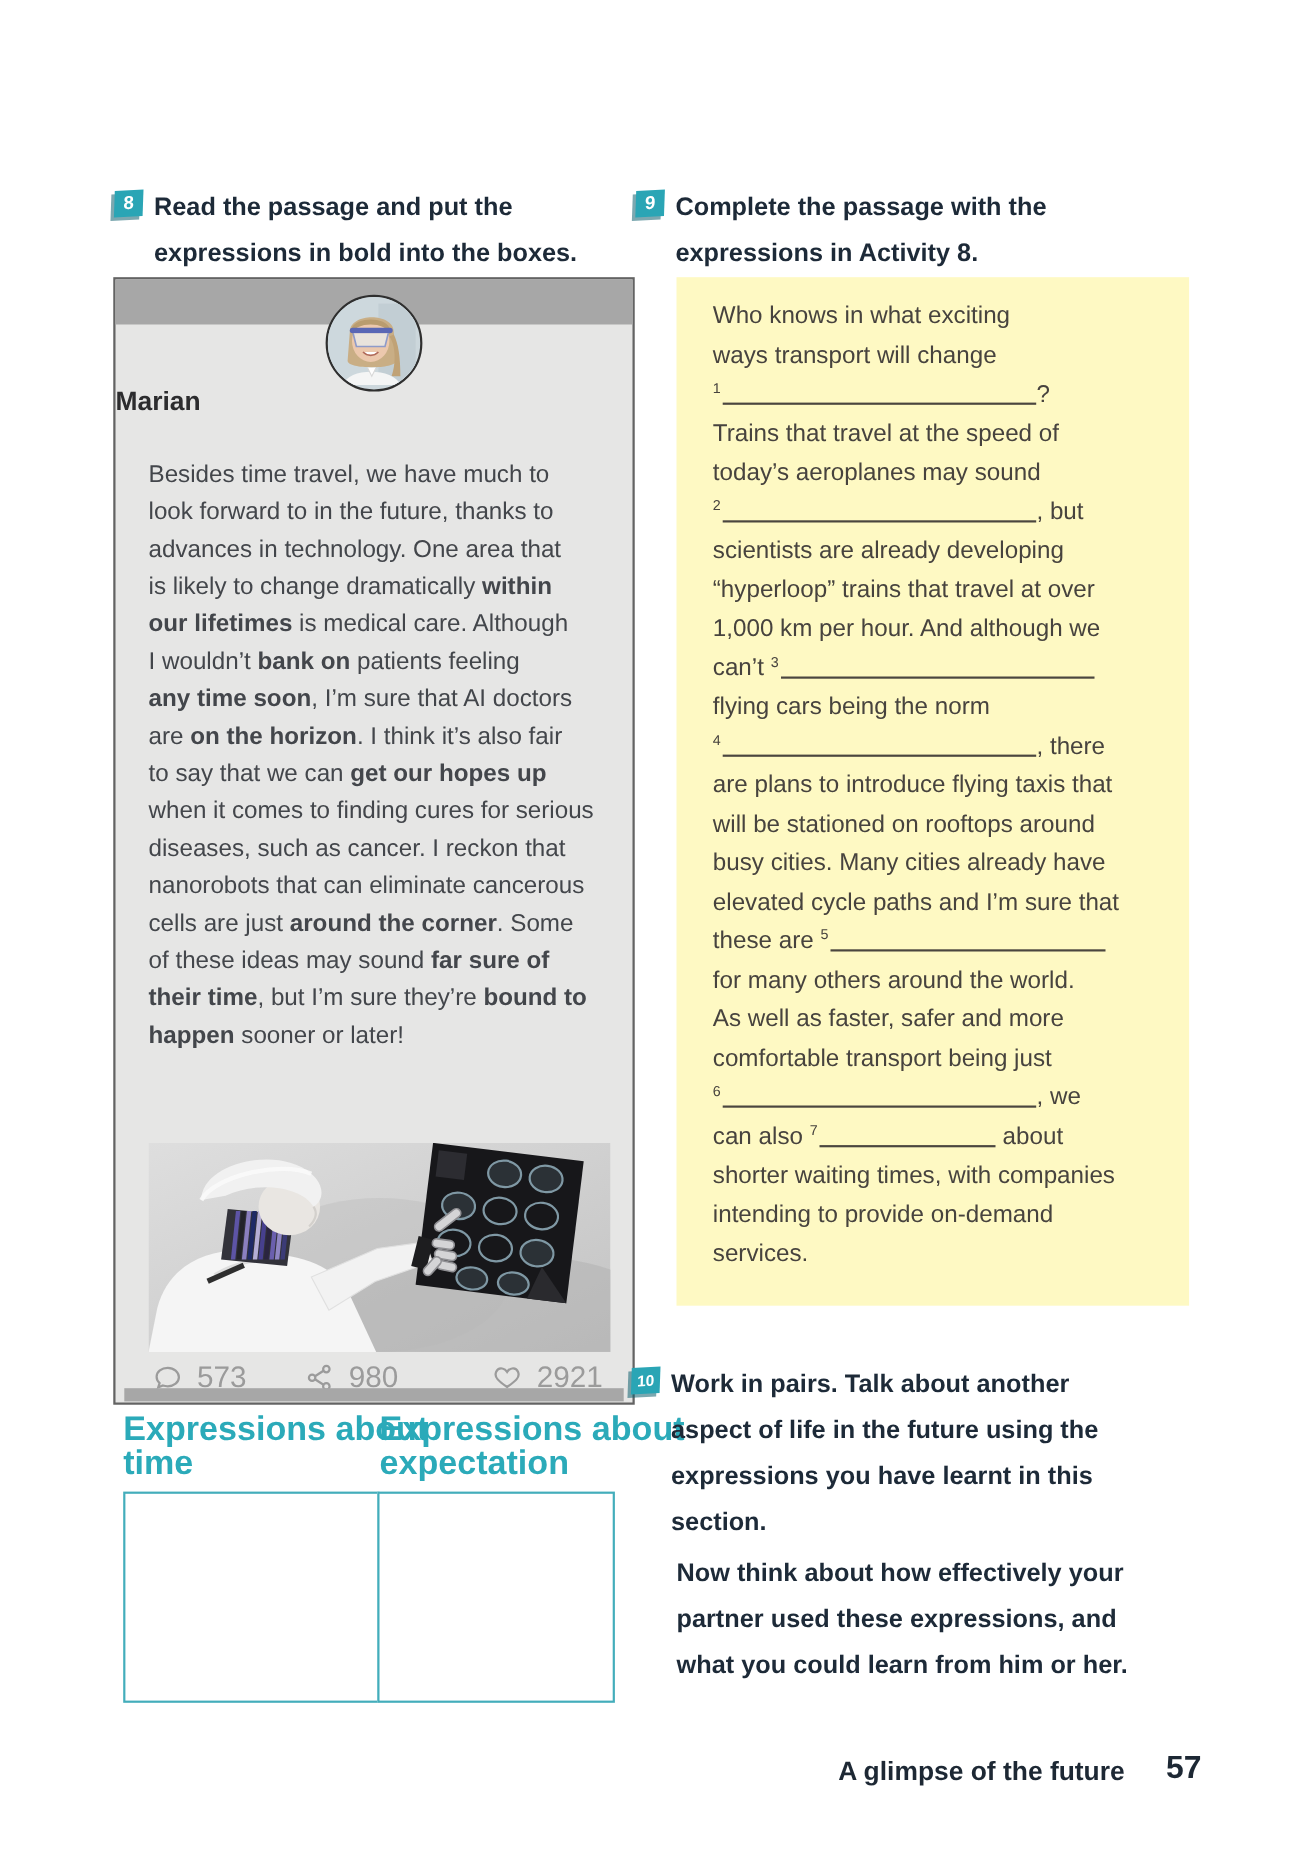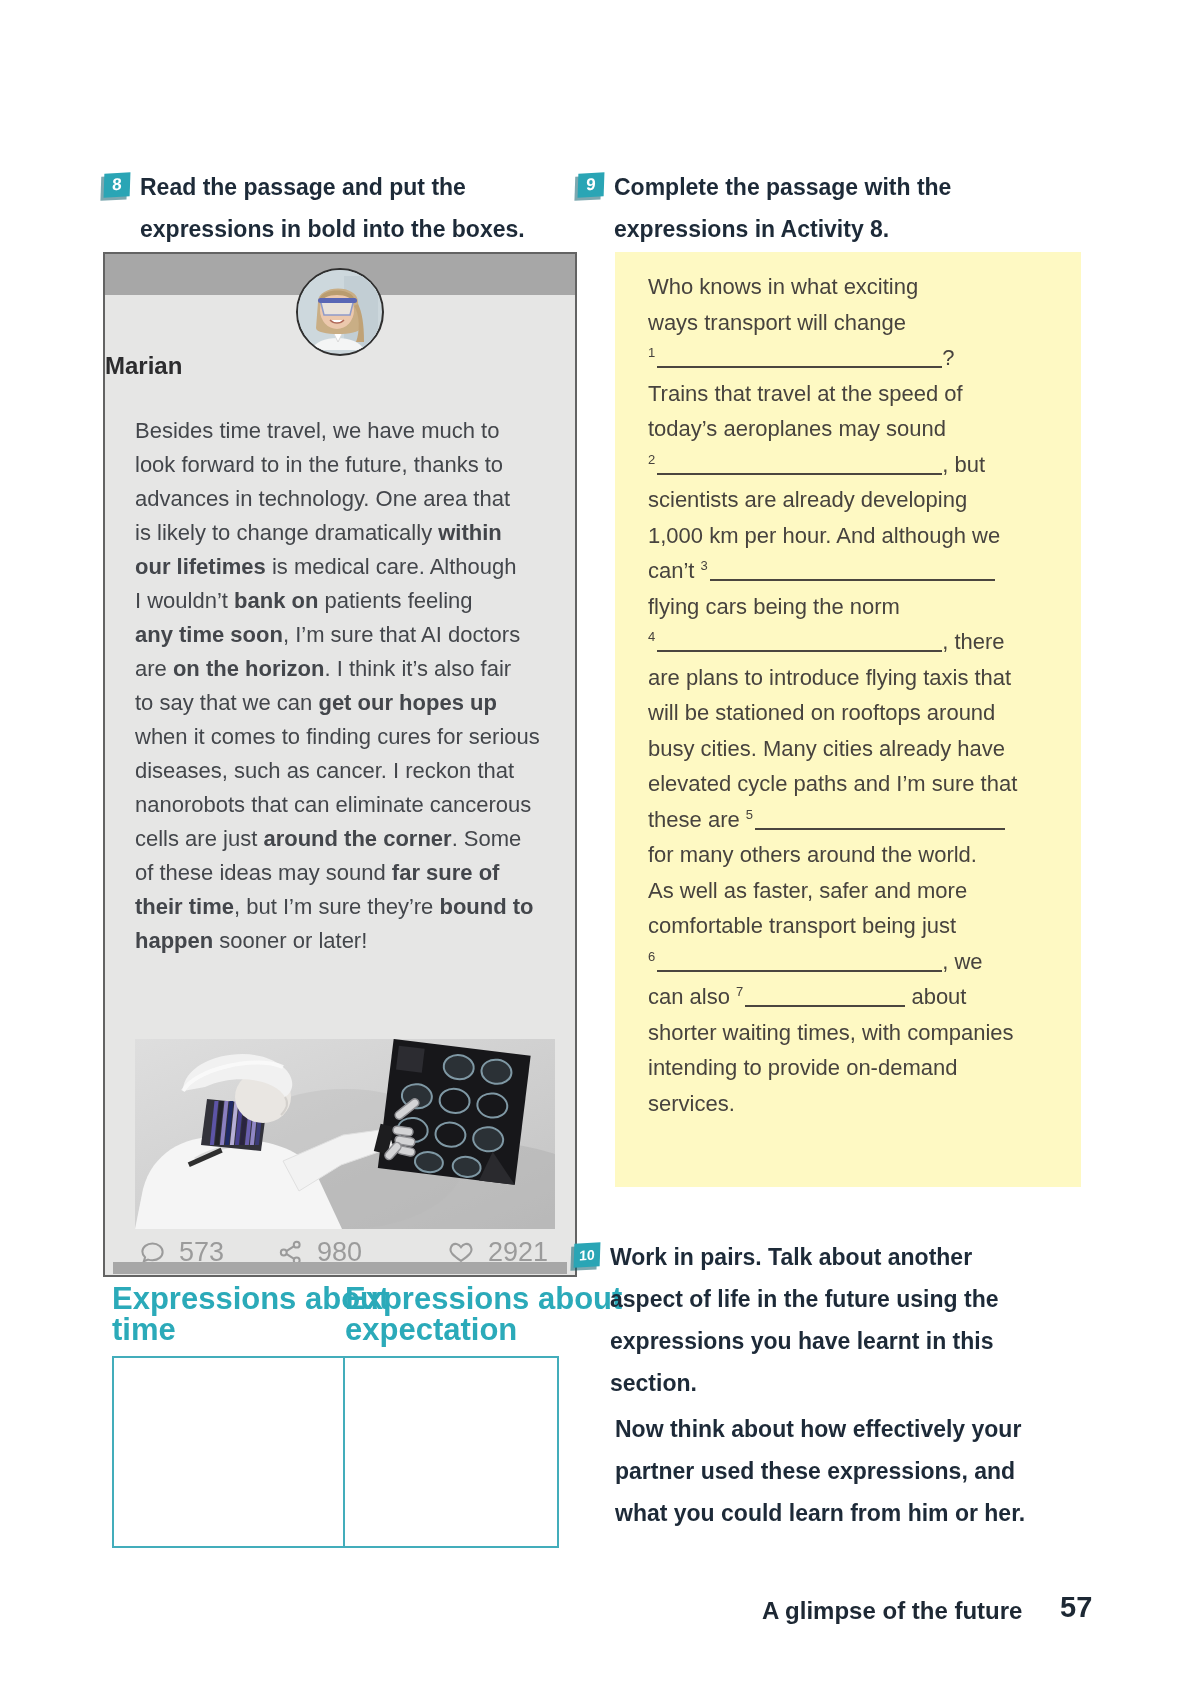--- a/index.html
+++ b/index.html
@@ -220,20 +220,21 @@
 </div>
 
 <div class="p9">
     <div class="rt-line"><span>Who knows in what exciting</span></div>
     <div class="rt-line"><span>ways transport will change</span></div>
     <div class="rt-line"><span class="sup">1</span><span class="blank" style="width: 285px;"></span><span>?</span></div>
     <div class="rt-line"><span>Trains that travel at the speed of</span></div>
     <div class="rt-line"><span>today’s aeroplanes may sound</span></div>
     <div class="rt-line"><span class="sup">2</span><span class="blank" style="width: 285px;"></span><span>, but</span></div>
     <div class="rt-line"><span>scientists are already developing</span></div>
+    <div class="rt-line"><span>“hyperloop” trains that travel at over</span></div>
     <div class="rt-line"><span>1,000 km per hour. And although we</span></div>
     <div class="rt-line"><span>can’t </span><span class="sup">3</span><span class="blank" style="width: 285px;"></span></div>
     <div class="rt-line"><span>flying cars being the norm</span></div>
     <div class="rt-line"><span class="sup">4</span><span class="blank" style="width: 285px;"></span><span>, there</span></div>
     <div class="rt-line"><span>are plans to introduce flying taxis that</span></div>
     <div class="rt-line"><span>will be stationed on rooftops around</span></div>
     <div class="rt-line"><span>busy cities. Many cities already have</span></div>
     <div class="rt-line"><span>elevated cycle paths and I’m sure that</span></div>
     <div class="rt-line"><span>these are </span><span class="sup">5</span><span class="blank" style="width: 250px;"></span></div>
     <div class="rt-line"><span>for many others around the world.</span></div>

